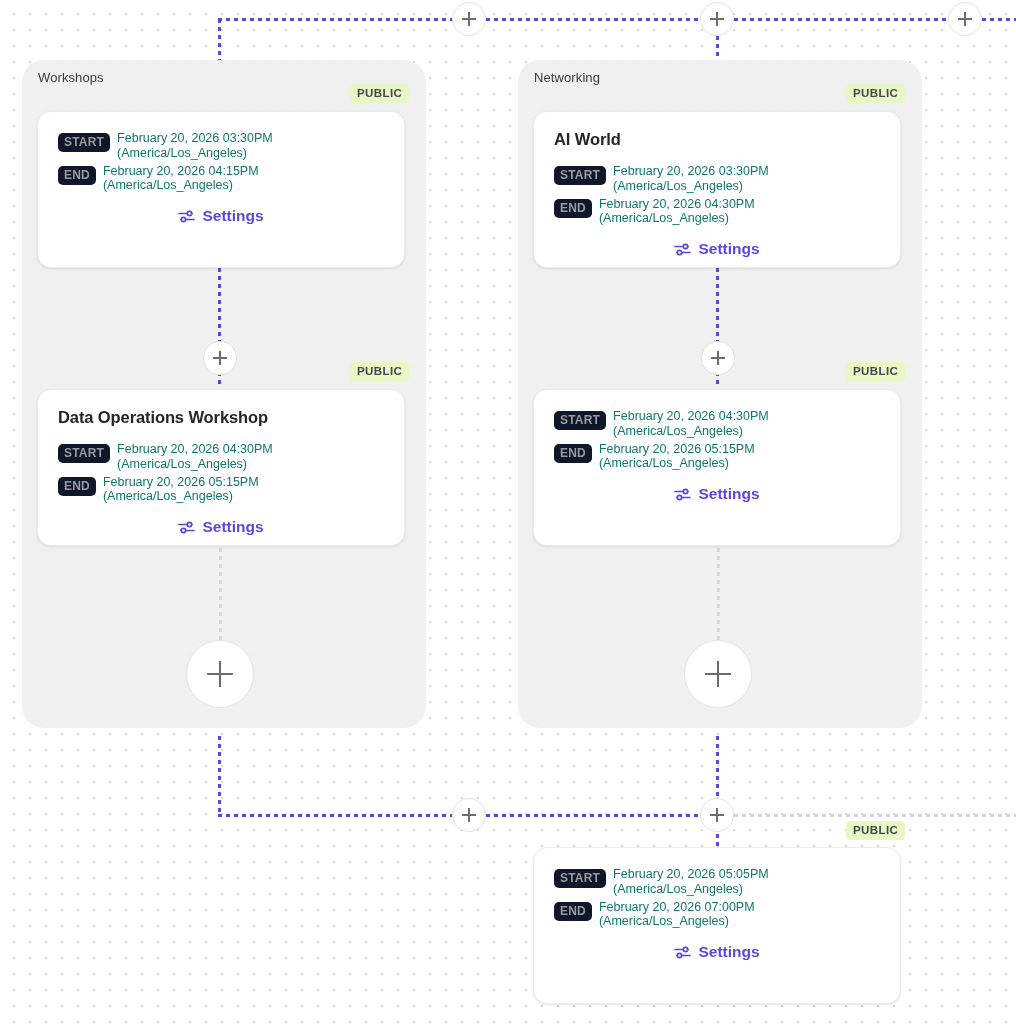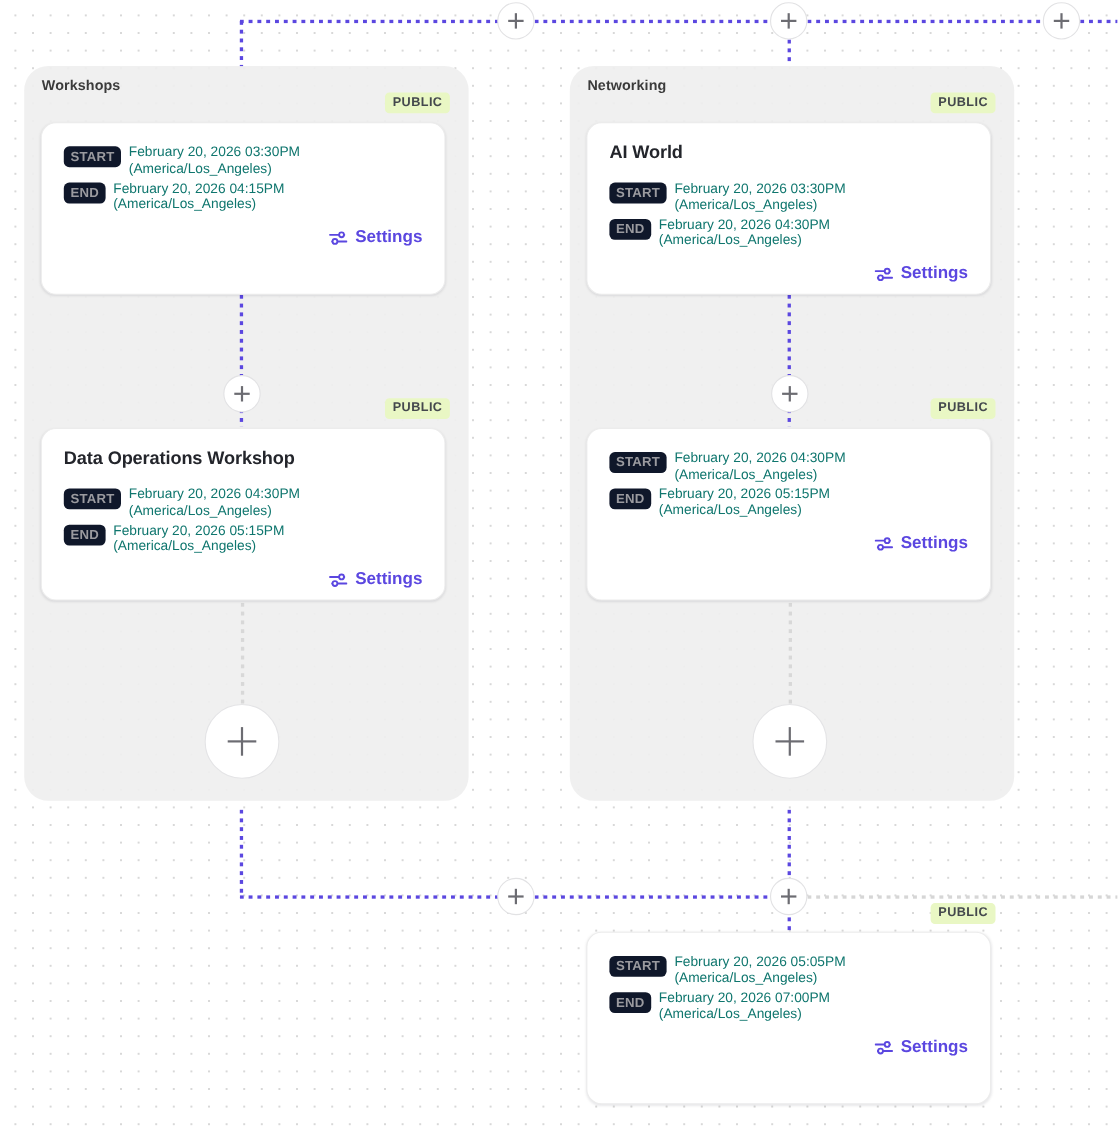--- a/index.html
+++ b/index.html
@@ -27,21 +27,21 @@
     position: absolute;
     background: #efefef;
     border-radius: 22px;
     opacity: 0.92;
   }
   .group-title {
     position: absolute;
     top: 10px;
     left: 16px;
     font-size: 13px;
-    font-weight: 700;
+    font-weight: 400;
     color: #2b2b2b;
     letter-spacing: 0.1px;
   }
 
   
   .card {
     position: absolute;
     background: #ffffff;
     border: 1px solid #ececec;
     border-radius: 14px;
@@ -75,21 +75,21 @@
   }
   .time-text {
     font-size: 12.5px;
     color: #0f766e;
     line-height: 1.18;
     white-space: pre-line;
     padding-top: 1px;
   }
   .card-footer {
     display: flex;
-    justify-content: flex-end;
+    justify-content: center;
     align-items: center;
     margin-top: 14px;
   }
   .settings-btn {
     display: inline-flex;
     align-items: center;
     gap: 7px;
     color: #5b47e0;
     font-size: 15.5px;
     font-weight: 600;

